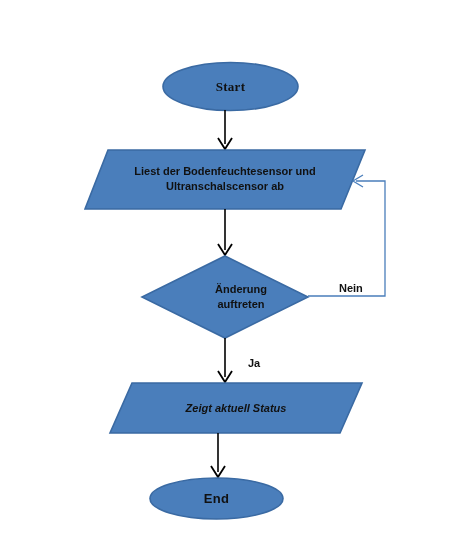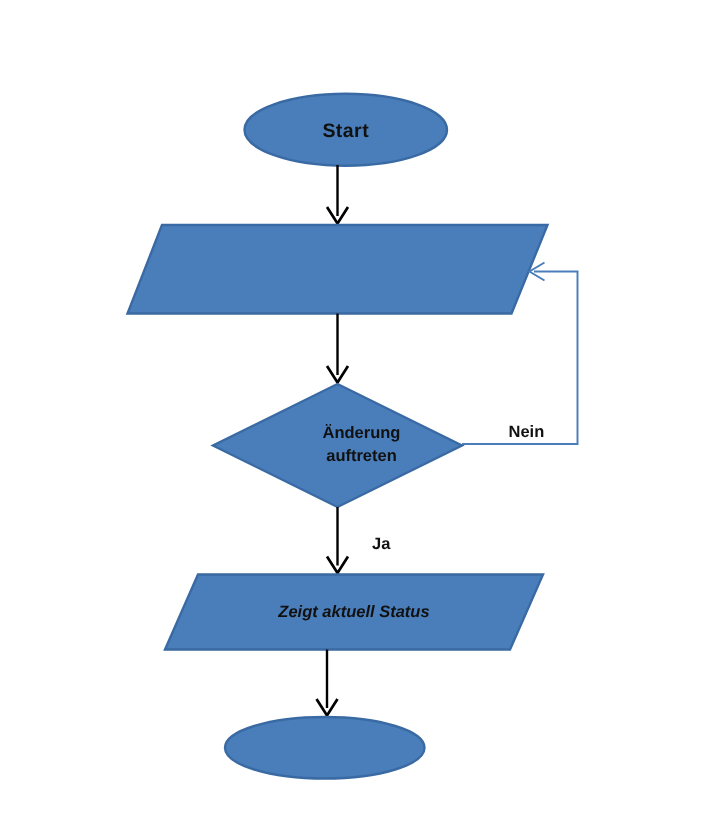--- a/index.html
+++ b/index.html
@@ -100,26 +100,29 @@
     <polyline class="conn-head" points="218,371 225,382 232,371"></polyline>
 
     <polygon class="shape-fill" points="132,383 362,383 340,433 110,433"></polygon>
 
     <line class="conn-line" x1="218" y1="433" x2="218" y2="472"></line>
     <polyline class="conn-head" points="211,466 218,477 225,466"></polyline>
 
     <ellipse class="shape-fill" cx="216.5" cy="498.5" rx="66.5" ry="20.5"></ellipse>
   </svg>
 
-  <div class="node-text terminal-text" style="left:163px; top:79px; width:135px;">Start</div>
+  <div class="node-text terminal-text" style="left:163px; top:79px; width:135px;font-family:Liberation Serif, serif;">Start</div>
 
+  <div class="node-text" style="left:85px; top:164px; width:280px;">Liest der Bodenfeuchtesensor und
+Ultranschalscensor ab</div>
 
   <div class="node-text" style="left:176px; top:282px; width:130px;">Änderung
 auftreten</div>
 
   <div class="node-text" style="left:110px; top:401px; width:252px;font-style:italic;">Zeigt aktuell Status</div>
 
+  <div class="node-text terminal-text" style="left:150px; top:491px; width:133px;">End</div>
 
   <div class="edge-label" style="left:331px; top:282px;">Nein</div>
 
   <div class="edge-label" style="left:240px; top:357px;">Ja</div>
 
 </div>
 
 </body></html>

